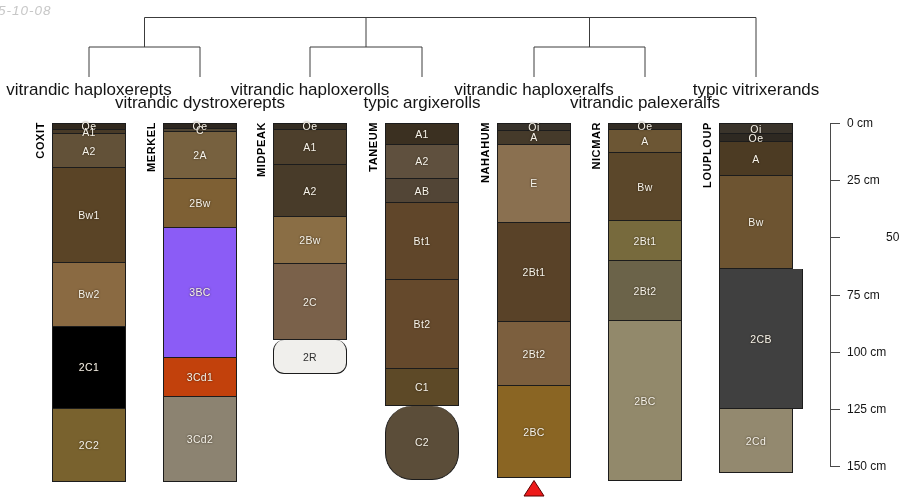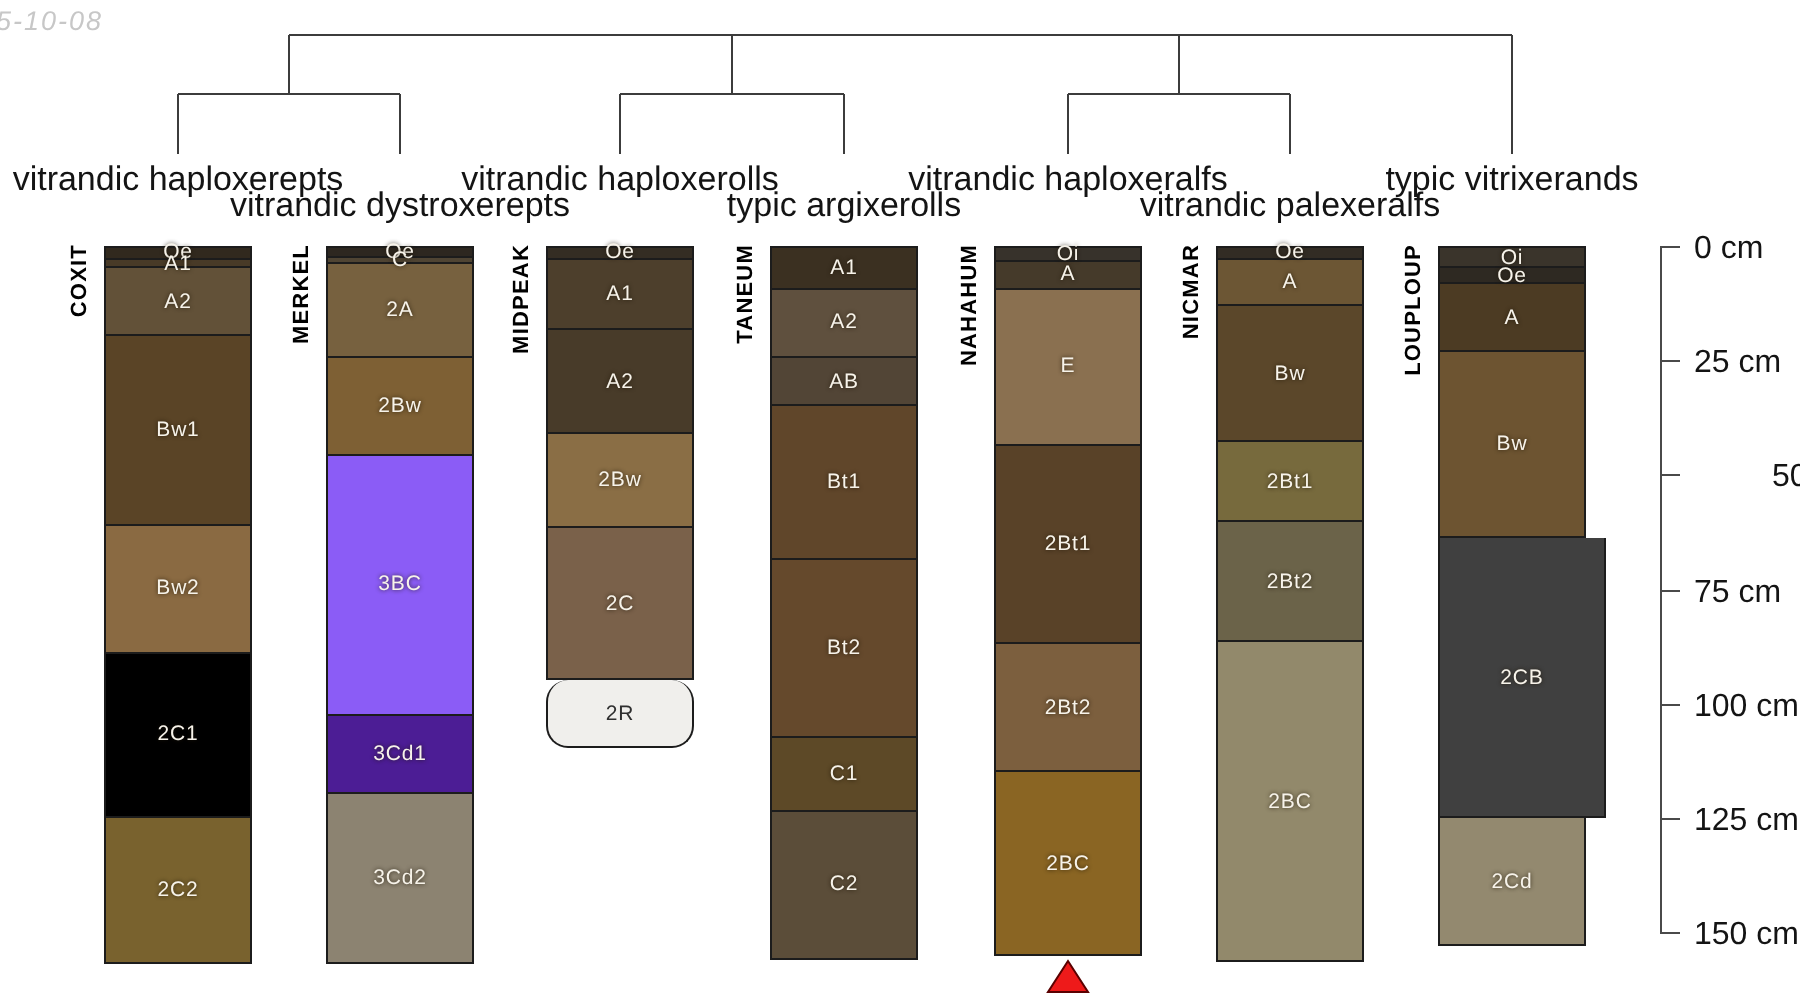--- a/index.html
+++ b/index.html
@@ -27,21 +27,21 @@
     display:flex;align-items:center;justify-content:center;overflow:visible;
   }
   .horizon.first{border-top:1px solid #1c1c1c;}
   .horizon-label{
     position:relative;z-index:5;font-size:10.5px;line-height:10px;
     color:#f7f3ea;letter-spacing:0.4px;white-space:nowrap;
     text-shadow:0 0 2px rgba(30,22,8,0.85);
   }
   .scale-line{position:absolute;width:1px;background:#4a4a4a;}
   .scale-tick{position:absolute;height:1px;background:#4a4a4a;}
-  .scale-label{position:absolute;font-size:16px;color:#141414;white-space:nowrap;}
+  .scale-label{position:absolute;font-size:12px;color:#141414;white-space:nowrap;}
   .marker{position:absolute;}
 </style>
 </head>
 <body>
 
 <div id="stage">
   <span class="date">5-10-08</span>
   <svg class="tree" id="tree-svg" width="900" height="115">
       <line x1="144.5" y1="17.5" x2="756" y2="17.5" stroke="#3c3c3c" stroke-width="1"></line>
       <line x1="144.5" y1="17.5" x2="144.5" y2="47" stroke="#3c3c3c" stroke-width="1"></line>
@@ -99,21 +99,21 @@
       </div>
       <div class="horizon" style="left: 163px; top: 132.156px; width: 74px; height: 46.9245px; background: rgb(119, 97, 63);">
         <span class="horizon-label">2A</span>
       </div>
       <div class="horizon" style="left: 163px; top: 179.081px; width: 74px; height: 49.2135px; background: rgb(126, 96, 52);">
         <span class="horizon-label">2Bw</span>
       </div>
       <div class="horizon" style="left: 163px; top: 228.294px; width: 74px; height: 129.328px; background: #8b5cf6;">
         <span class="horizon-label">3BC</span>
       </div>
-      <div class="horizon" style="left: 163px; top: 357.623px; width: 74px; height: 38.913px; background: #4c1d95;">
+      <div class="horizon" style="left: 163px; top: 357.623px; width: 74px; height: 38.913px; background: #c2410c;">
         <span class="horizon-label">3Cd1</span>
       </div>
       <div class="horizon" style="left: 163px; top: 396.536px; width: 74px; height: 85.8375px; background: rgb(140, 131, 113);">
         <span class="horizon-label">3Cd2</span>
       </div>
       <span class="profile-name" style="left: 255px; top: 122px;">MIDPEAK</span>
       <div class="horizon first" style="left: 273px; top: 123px; width: 74px; height: 6.867px; background: rgb(52, 45, 35);">
         <span class="horizon-label">Oe</span>
       </div>
       <div class="horizon" style="left: 273px; top: 129.867px; width: 74px; height: 35.4795px; background: rgb(77, 63, 44);">
@@ -143,21 +143,21 @@
       </div>
       <div class="horizon" style="left: 385px; top: 203.115px; width: 74px; height: 76.6815px; background: rgb(96, 70, 42);">
         <span class="horizon-label">Bt1</span>
       </div>
       <div class="horizon" style="left: 385px; top: 279.796px; width: 74px; height: 89.271px; background: rgb(101, 73, 44);">
         <span class="horizon-label">Bt2</span>
       </div>
       <div class="horizon" style="left: 385px; top: 369.067px; width: 74px; height: 36.624px; background: rgb(93, 73, 39);">
         <span class="horizon-label">C1</span>
       </div>
-      <div class="horizon" style="left: 385px; top: 405.692px; width: 74px; height: 74.3925px; background: rgb(91, 77, 57);">
+      <div class="horizon" style="left: 385px; top: 405.692px; width: 74px; height: 74.3925px; background: rgb(91, 77, 57); border-radius: 27px;">
         <span class="horizon-label">C2</span>
       </div>
       <span class="profile-name" style="left: 479px; top: 122px;">NAHAHUM</span>
       <div class="horizon first" style="left: 497px; top: 123px; width: 74px; height: 8.0115px; background: rgb(55, 50, 43);">
         <span class="horizon-label">Oi</span>
       </div>
       <div class="horizon" style="left: 497px; top: 131.012px; width: 74px; height: 13.734px; background: rgb(69, 58, 42);">
         <span class="horizon-label">A</span>
       </div>
       <div class="horizon" style="left: 497px; top: 144.745px; width: 74px; height: 77.826px; background: rgb(138, 112, 80);">

